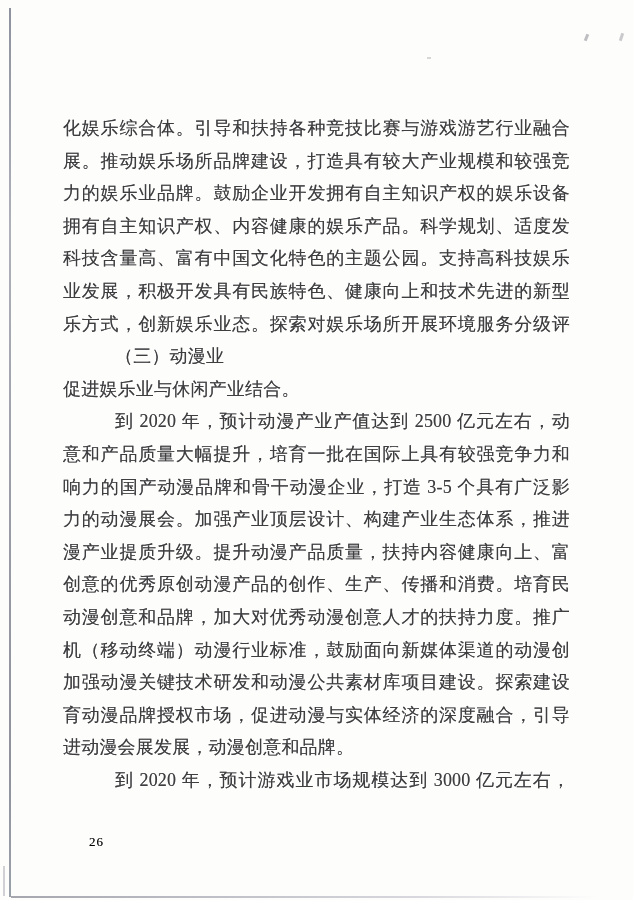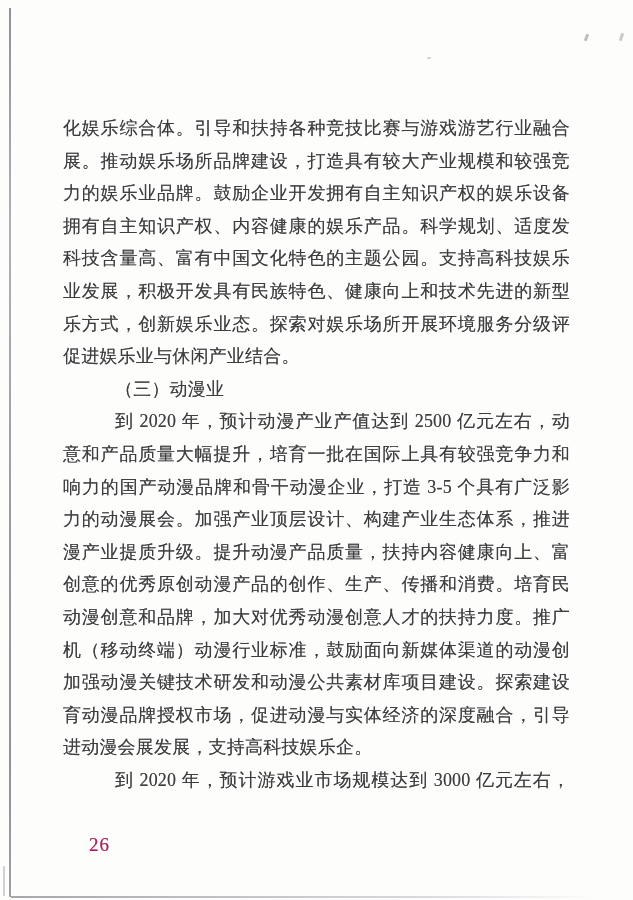--- a/index.html
+++ b/index.html
@@ -72,22 +72,22 @@
     text-align: justify;
     text-align-last: justify;
     overflow: hidden;
   }
   .line.indent { padding-left: 52px; }
   .line.full.indent { width: 455px; }
   .pagenum {
     position: absolute;
     left: 89px;
     top: 834px;
-    font-size: 19px;
-    color: #be185d;
+    font-size: 13px;
+    color: #000000;
     letter-spacing: 1px;
     text-shadow: 0 0 0.5px rgba(100,100,105,0.7);
   }
 </style>
 </head>
 <body>
 
 <div class="scan-page">
 
   <div class="edge-left"></div>
@@ -98,31 +98,31 @@
   <div class="speck speck-3"></div>
 
   <div class="textblock">
     <div class="line full">化娱乐综合体。引导和扶持各种竞技比赛与游戏游艺行业融合发</div>
     <div class="line full">展。推动娱乐场所品牌建设，打造具有较大产业规模和较强竞争</div>
     <div class="line full">力的娱乐业品牌。鼓励企业开发拥有自主知识产权的娱乐设备和</div>
     <div class="line full">拥有自主知识产权、内容健康的娱乐产品。科学规划、适度发展</div>
     <div class="line full">科技含量高、富有中国文化特色的主题公园。支持高科技娱乐企</div>
     <div class="line full">业发展，积极开发具有民族特色、健康向上和技术先进的新型娱</div>
     <div class="line full">乐方式，创新娱乐业态。探索对娱乐场所开展环境服务分级评定、</div>
+    <div class="line indent">（三）动漫业</div>
     <div class="line">促进娱乐业与休闲产业结合。</div>
-    <div class="line indent">（三）动漫业</div>
     <div class="line full indent">到 2020 年，预计动漫产业产值达到 2500 亿元左右，动漫创</div>
     <div class="line full">意和产品质量大幅提升，培育一批在国际上具有较强竞争力和影</div>
     <div class="line full">响力的国产动漫品牌和骨干动漫企业，打造 3-5 个具有广泛影响</div>
     <div class="line full">力的动漫展会。加强产业顶层设计、构建产业生态体系，推进动</div>
     <div class="line full">漫产业提质升级。提升动漫产品质量，扶持内容健康向上、富有</div>
     <div class="line full">创意的优秀原创动漫产品的创作、生产、传播和消费。培育民族</div>
     <div class="line full">动漫创意和品牌，加大对优秀动漫创意人才的扶持力度。推广手</div>
     <div class="line full">机（移动终端）动漫行业标准，鼓励面向新媒体渠道的动漫创作。</div>
     <div class="line full">加强动漫关键技术研发和动漫公共素材库项目建设。探索建设培</div>
     <div class="line full">育动漫品牌授权市场，促进动漫与实体经济的深度融合，引导促</div>
-    <div class="line">进动漫会展发展，支持高科技娱乐企。</div>
+    <div class="line">进动漫会展发展，动漫创意和品牌。</div>
     <div class="line full indent">到 2020 年，预计游戏业市场规模达到 3000 亿元左右，培育</div>
   </div>
 
   <div class="pagenum">26</div>
 
 </div>
 
 </body></html>

